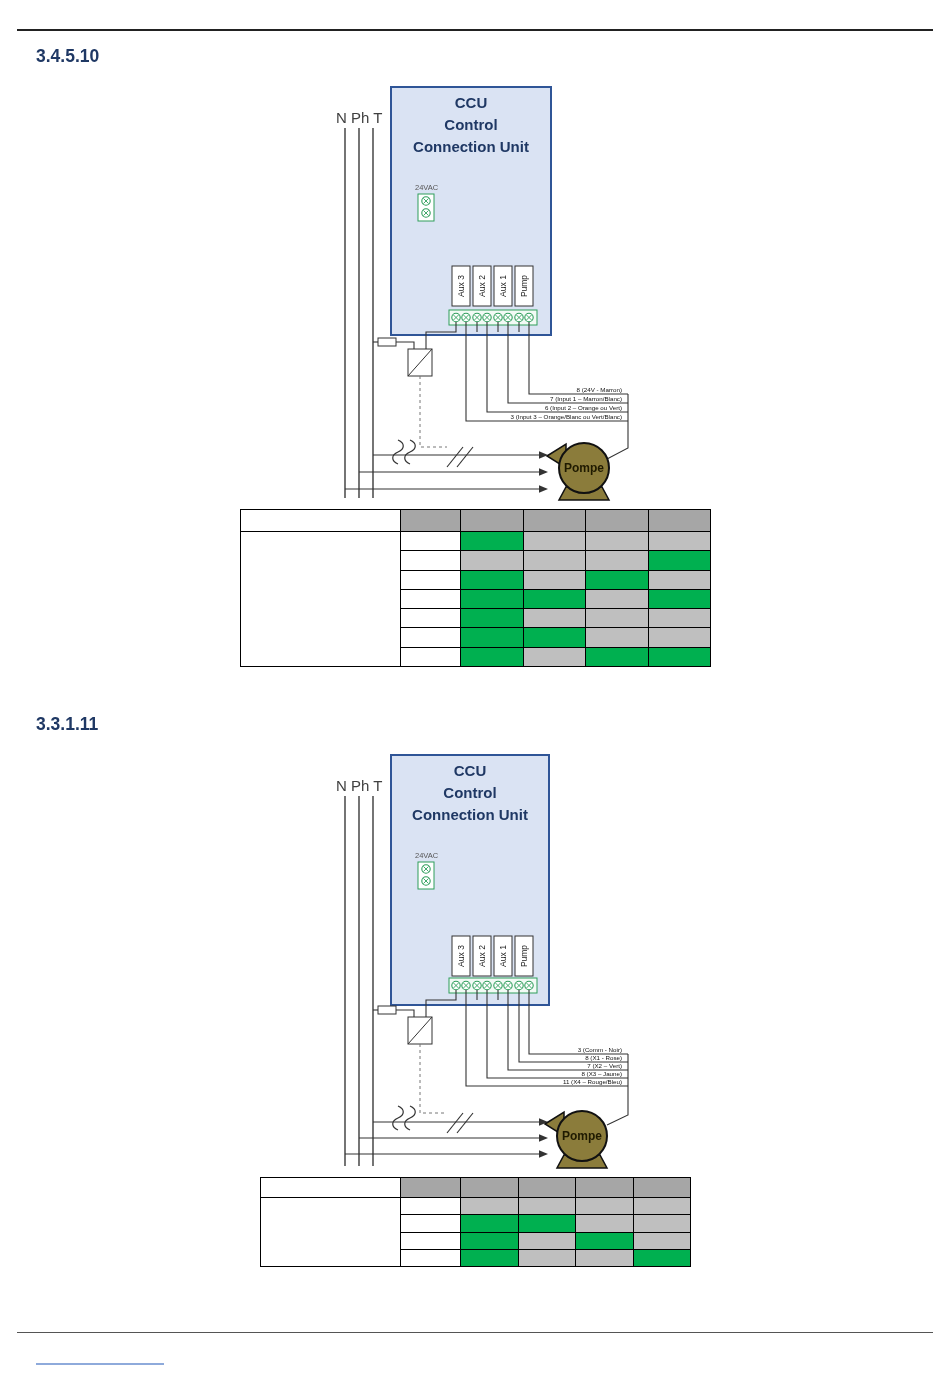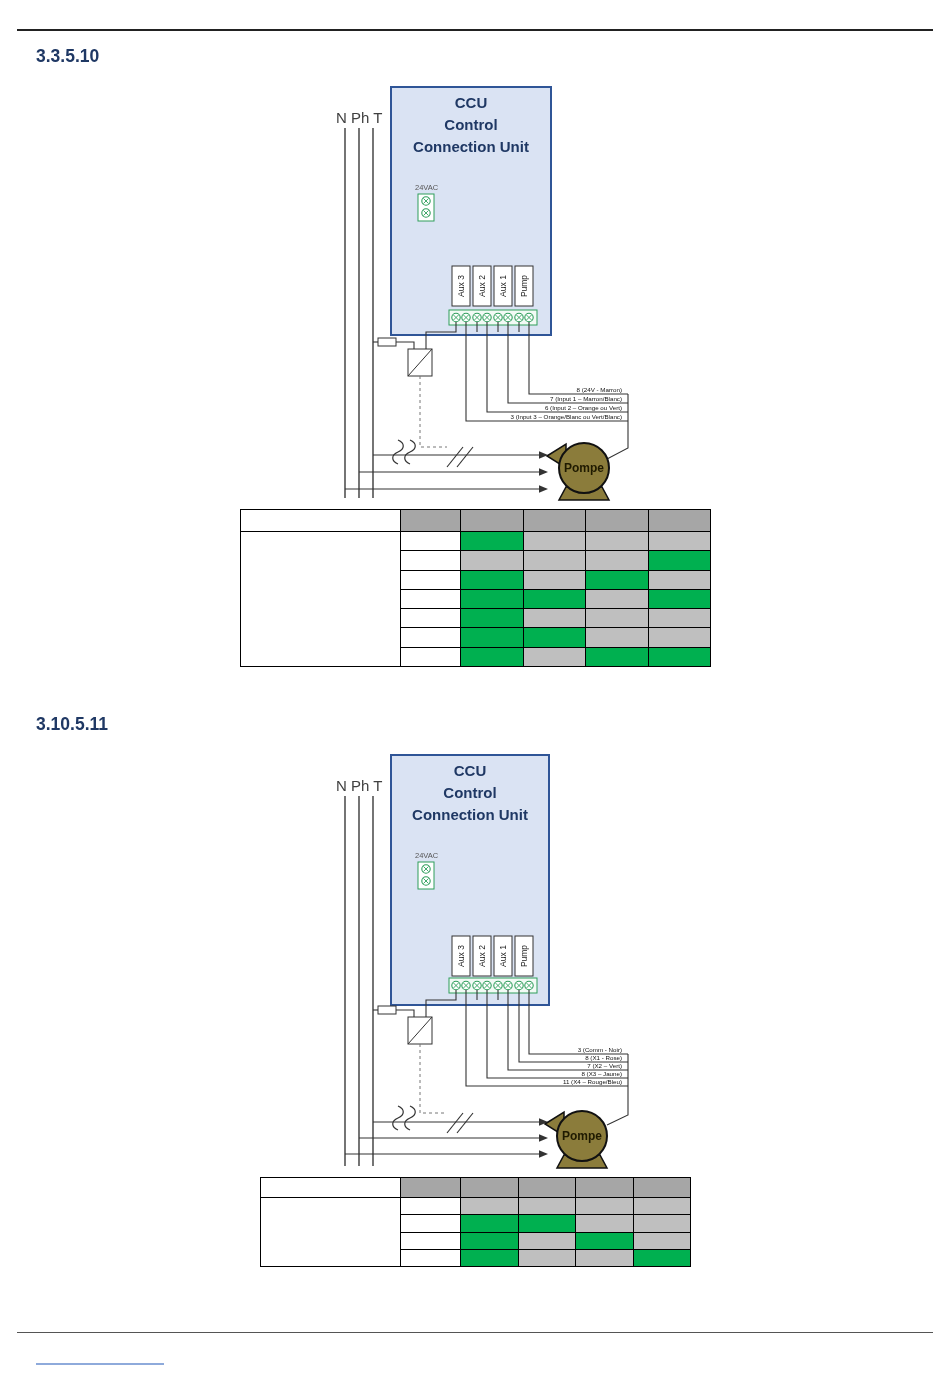--- a/index.html
+++ b/index.html
@@ -30,21 +30,21 @@
           grid-template-columns:140px 60px repeat(4,1fr);
           grid-template-rows:20px repeat(4,17.3px);}
 </style>
 </head>
 <body>
 
 <div class="page">
 
   <div class="rule top-rule"></div>
 
-  <h2 class="section-heading" id="h1">3.3.5.10</h2>
+  <h2 class="section-heading" id="h1">3.4.5.10</h2>
 
   <svg class="diagram" id="diagram1" style="top:80px;height:432px" viewBox="0 80 950 432" xmlns="http://www.w3.org/2000/svg">
     <defs>
       <g id="term">
         <circle r="4.2" fill="#fff" stroke="#2e9e5b" stroke-width="1.1"></circle>
         <line x1="-2.6" y1="-2.6" x2="2.6" y2="2.6" stroke="#2e9e5b" stroke-width="0.9"></line>
         <line x1="-2.6" y1="2.6" x2="2.6" y2="-2.6" stroke="#2e9e5b" stroke-width="0.9"></line>
       </g>
     </defs>
 
@@ -182,21 +182,21 @@
       <div class="cell" style="grid-area: 7 / 4; background: rgb(0, 176, 80);"></div>
       <div class="cell" style="grid-area: 7 / 5; background: rgb(191, 191, 191);"></div>
       <div class="cell" style="grid-area: 7 / 6; background: rgb(191, 191, 191);"></div>
       <div class="cell" style="grid-area: 8 / 2; background: rgb(255, 255, 255);"></div>
       <div class="cell" style="grid-area: 8 / 3; background: rgb(0, 176, 80);"></div>
       <div class="cell" style="grid-area: 8 / 4; background: rgb(191, 191, 191);"></div>
       <div class="cell" style="grid-area: 8 / 5; background: rgb(0, 176, 80);"></div>
       <div class="cell" style="grid-area: 8 / 6; background: rgb(0, 176, 80);"></div>
     </div>
 
-  <h2 class="section-heading" id="h2">3.10.5.11</h2>
+  <h2 class="section-heading" id="h2">3.3.1.11</h2>
 
   <svg class="diagram" id="diagram2" style="top:745px;height:440px" viewBox="0 745 950 440" xmlns="http://www.w3.org/2000/svg">
 
     <g stroke="#3a3a3a" stroke-width="1.4">
       <line x1="345" y1="796" x2="345" y2="1166"></line>
       <line x1="359" y1="796" x2="359" y2="1166"></line>
       <line x1="373" y1="796" x2="373" y2="1166"></line>
     </g>
     <text class="phase-label" x="336" y="791">N Ph T</text>
 

